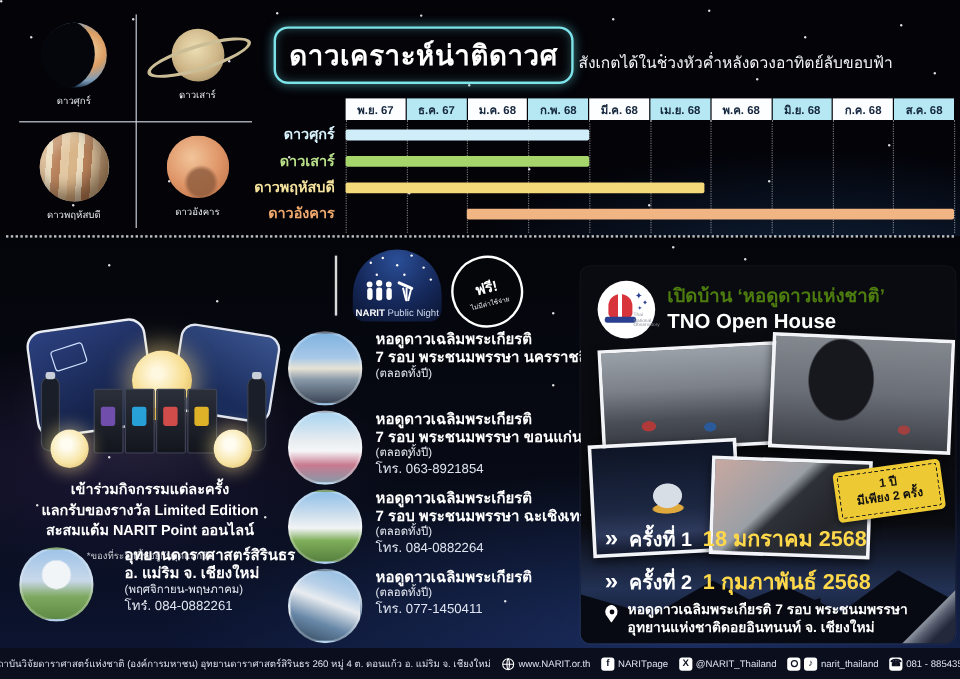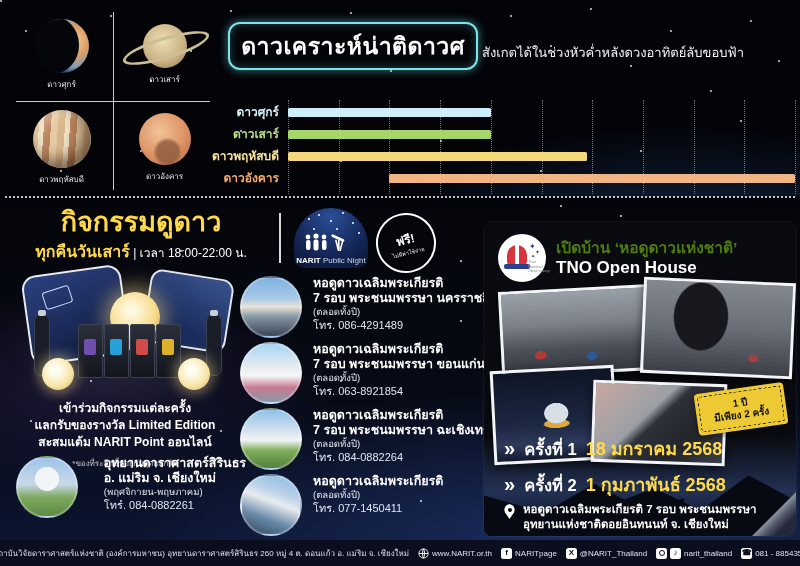--- a/index.html
+++ b/index.html
@@ -211,20 +211,32 @@
       <div class="pg-label">ดาวอังคาร</div>
     </div>
   </div>
 
   <div id="title-box">
     <div class="t">ดาวเคราะห์น่าติดาวศ</div>
   </div>
   <div id="subtitle">สังเกตได้ในช่วงหัวค่ำหลังดวงอาทิตย์ลับขอบฟ้า</div>
 
   <div id="gantt">
+    <div id="gantt-months">
+        <div class="mcell">พ.ย. 67</div>
+        <div class="mcell alt">ธ.ค. 67</div>
+        <div class="mcell">ม.ค. 68</div>
+        <div class="mcell alt">ก.พ. 68</div>
+        <div class="mcell">มี.ค. 68</div>
+        <div class="mcell alt">เม.ย. 68</div>
+        <div class="mcell">พ.ค. 68</div>
+        <div class="mcell alt">มิ.ย. 68</div>
+        <div class="mcell">ก.ค. 68</div>
+        <div class="mcell alt">ส.ค. 68</div>
+      </div>
     <div id="gantt-labels">
         <div class="glabel" style="top: 5px; color: rgb(217, 242, 251);">ดาวศุกร์</div>
         <div class="glabel" style="top: 27px; color: rgb(185, 224, 137);">ดาวเสาร์</div>
         <div class="glabel" style="top: 49px; color: rgb(247, 229, 158);">ดาวพฤหัสบดี</div>
         <div class="glabel" style="top: 71px; color: rgb(243, 170, 110);">ดาวอังคาร</div>
       </div>
     <div id="gantt-grid">
         <div class="gl" style="left: 0%;"></div>
         <div class="gl" style="left: 10%;"></div>
         <div class="gl" style="left: 20%;"></div>
@@ -237,28 +249,20 @@
         <div class="gl" style="left: 90%;"></div>
         <div class="gl" style="left: 100%;"></div>
         <div class="gbar" style="top: 8px; left: 0%; width: 40%; background: rgb(207, 238, 249);"></div>
         <div class="gbar" style="top: 30px; left: 0%; width: 40%; background: rgb(166, 213, 108);"></div>
         <div class="gbar" style="top: 52px; left: 0%; width: 59%; background: rgb(243, 217, 122);"></div>
         <div class="gbar" style="top: 74px; left: 20%; width: 80%; background: rgb(241, 180, 131);"></div>
       </div>
   </div>
 
   <div id="activity">
-    <div class="act-text">
-      <div class="act-title">กิจกรรมดูดาว</div>
-      <div class="act-line2">
-        <span class="day">ทุกคืนวันเสาร์</span>
-        <span>|</span>
-        <span>เวลา 18:00-22:00 น.</span>
-      </div>
-    </div>
     <div class="act-divider"></div>
     <div class="pn-dome">
       <div class="dots"></div>
       <svg class="pn-sil" width="58" height="20" viewBox="0 0 58 20">
         <g fill="#fff">
             <circle cx="6" cy="5" r="2.4"></circle>
             <rect x="4" y="8" width="4.5" height="10" rx="2"></rect>
         <circle cx="14" cy="4" r="2.6"></circle>
             <rect x="11.5" y="7.5" width="5" height="11" rx="2"></rect>
         <circle cx="22" cy="5" r="2.4"></circle>
@@ -310,21 +314,20 @@
     </div>
   </div>
 
   <div id="obs-list">
   <div class="obs-entry">
     <div class="loc-photo ph0"></div>
     <div>
       <div class="loc-name">หอดูดาวเฉลิมพระเกียรติ</div>
       <div class="loc-name">7 รอบ พระชนมพรรษา นครราชสีมา</div>
       <div class="loc-period">(ตลอดทั้งปี)</div>
-      <div class="loc-phone">โทร. 086-4291489</div>
     </div>
   </div>
 
   <div class="obs-entry">
     <div class="loc-photo ph1"></div>
     <div>
       <div class="loc-name">หอดูดาวเฉลิมพระเกียรติ</div>
       <div class="loc-name">7 รอบ พระชนมพรรษา ขอนแก่น</div>
       <div class="loc-period">(ตลอดทั้งปี)</div>
       <div class="loc-phone">โทร. 063-8921854</div>

